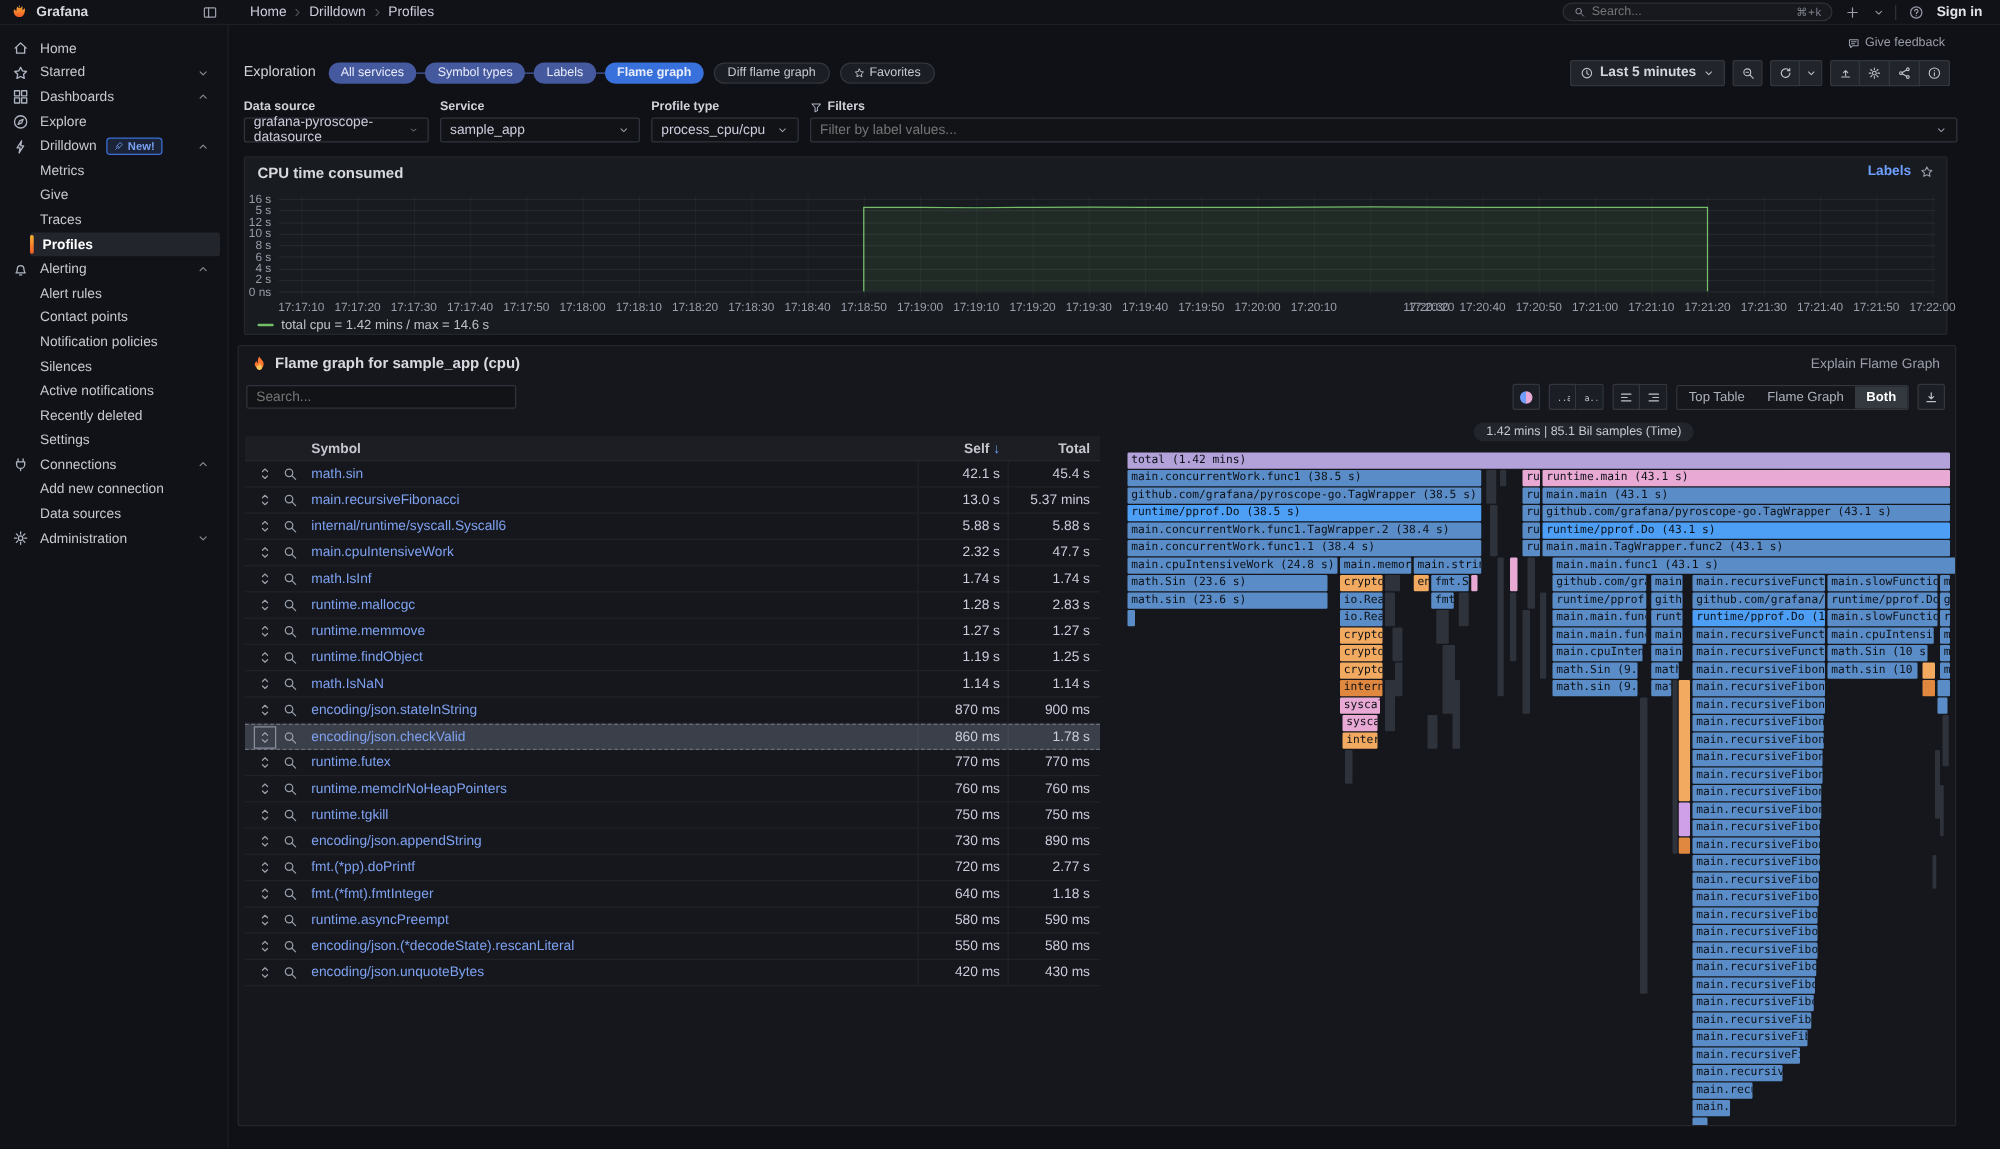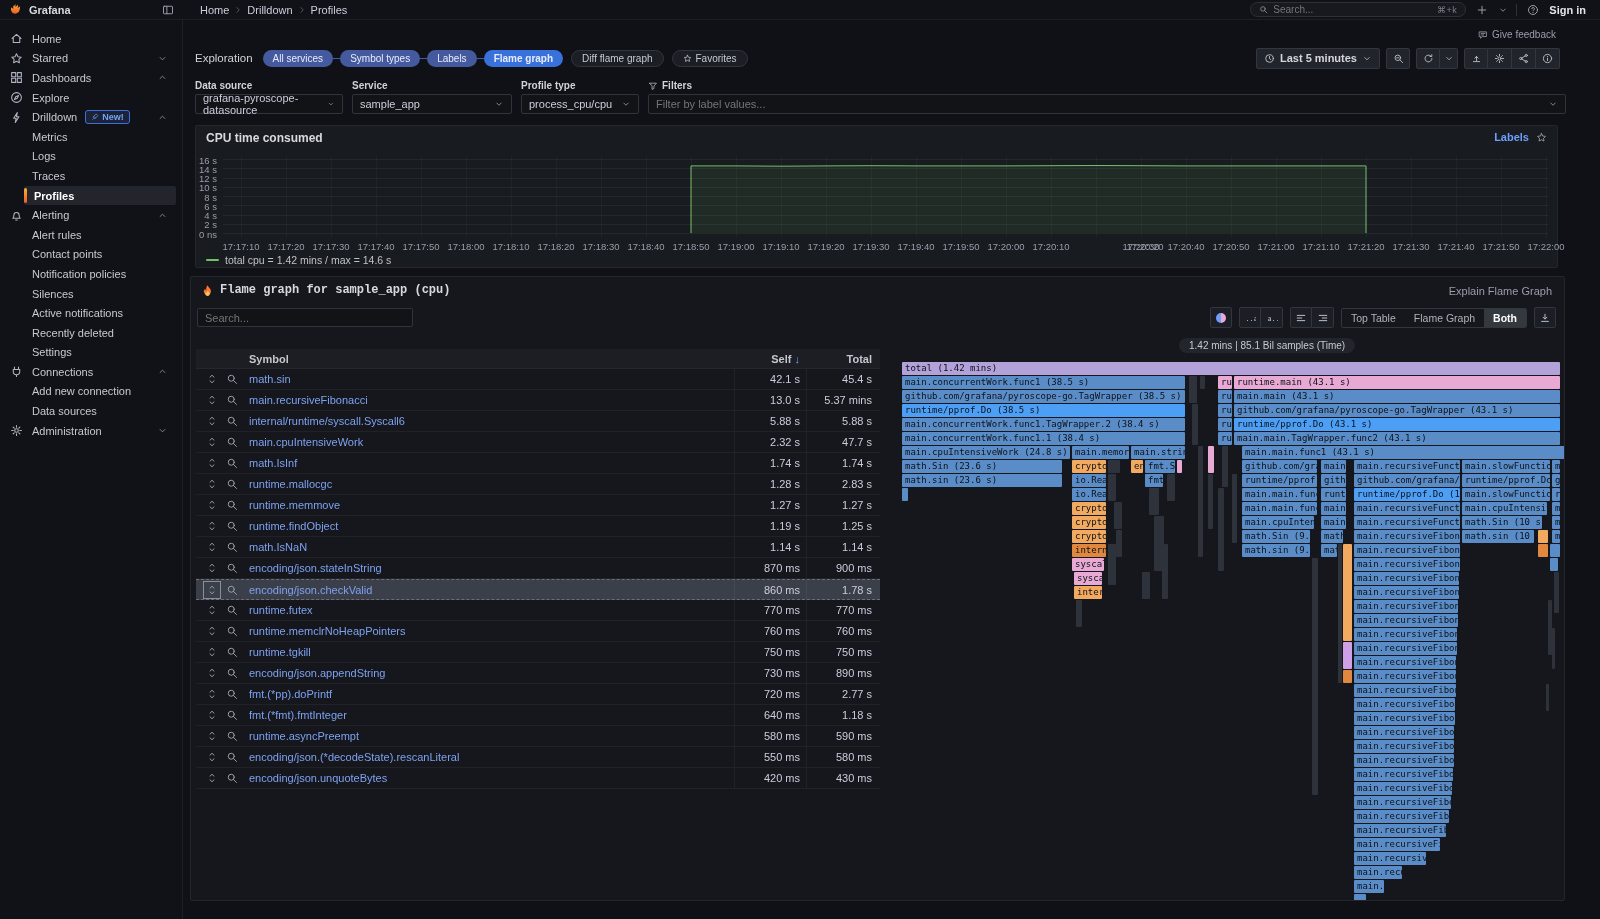--- a/index.html
+++ b/index.html
@@ -82,21 +82,21 @@
   .gridline-v { position:absolute; top:0; bottom:0; width:1px; background:rgba(204,204,220,0.045); }
   .ylabels { position:absolute; left:0; top:30px; width:23px; height:82px; }
   .ylabel { position:absolute; right:2px; transform:translateY(-50%); font-size:9.5px; color:#9a9daa; white-space:nowrap; }
   .xlabels { position:absolute; left:27px; top:115px; width:1325px; height:12px; }
   .xlabel { position:absolute; transform:translateX(-50%); font-size:9.5px; color:#9a9daa; white-space:nowrap; }
   .legend { position:absolute; left:10px; top:128px; display:flex; align-items:center; gap:6px; font-size:10.5px; color:#c0c2ca; }
   .legend-swatch { width:13px; height:2px; border-radius:1px; }
 
   
   .flame-panel { position:absolute; left:7px; top:256px; width:1375px; height:625px; background:#15171c; border:1px solid #24262c; border-radius:2px; overflow:hidden; }
-  .fp-header { position:absolute; left:10px; top:6px; display:flex; align-items:center; gap:6px; font-size:12px; font-weight:600; color:#d8d9e0;font-family:Liberation Mono, monospace; }
+  .fp-header { position:absolute; left:10px; top:6px; display:flex; align-items:center; gap:6px; font-size:12px; font-weight:600; color:#d8d9e0; }
   .fp-header .fire { width:13px; height:13px; display:inline-flex; }
   .fp-explain { position:absolute; right:12px; top:8px; font-size:11px; color:#9a9daa; cursor:pointer; }
   .fp-search { position:absolute; left:6px; top:31px; width:216px; height:19px; background:#111317; border:1px solid #2f343c; border-radius:2px; display:flex; align-items:center; padding:0 7px; }
   .fp-search input { flex:1; background:transparent; border:none; outline:none; color:#9a9daa; font-size:11px; font-family:"Liberation Sans",sans-serif; }
   .fp-toolbar { position:absolute; right:8px; top:30px; display:flex; align-items:center; gap:7px; }
   .mini-btn { width:22px; height:21px; background:#1b1e24; border:1px solid #33363e; border-radius:2px; display:inline-flex; align-items:center; justify-content:center; color:#c0c2ca; cursor:pointer; }
   .mini-btn svg { width:12px; height:12px; }
   .mini-group { display:inline-flex; }
   .mini-group .mini-btn { border-radius:0; border-left-width:0; }
   .mini-group .mini-btn:first-child { border-radius:2px 0 0 2px; border-left-width:1px; }
@@ -264,21 +264,21 @@
           <span class="side-chevron">
             <svg viewBox="0 0 16 16" width="100%" height="100%" fill="none" stroke="currentColor" stroke-width="1.3" stroke-linecap="round" stroke-linejoin="round">
               <path d="M4.5 9.5 8 6l3.5 3.5"></path>
             </svg>
           </span>
         </div>
         <div class="side-item sub">
           <span class="s-label">Metrics</span>
         </div>
         <div class="side-item sub">
-          <span class="s-label">Logs</span>
+          <span class="s-label">Give</span>
         </div>
         <div class="side-item sub">
           <span class="s-label">Traces</span>
         </div>
         <div class="side-item sub active">
           <span class="active-bar"></span>
           <span class="s-label">Profiles</span>
         </div>
         <div class="side-item">
           <span class="s-icon">
@@ -524,21 +524,21 @@
       <div class="cpu-links">
         <span class="labels-link">Labels</span>
         <span style="display:inline-flex;width:11px;height:11px;">
             <svg viewBox="0 0 16 16" width="100%" height="100%" fill="none" stroke="currentColor" stroke-width="1.3" stroke-linecap="round" stroke-linejoin="round">
               <path d="M8 2.2l1.8 3.6 4 .6-2.9 2.8.7 4L8 11.3 4.4 13.2l.7-4L2.2 6.4l4-.6z"></path>
             </svg>
           </span>
       </div>
       <div class="ylabels">
           <div class="ylabel" style="top: 3.5px;">16 s</div>
-          <div class="ylabel" style="top: 12.75px;">14 s</div>
+          <div class="ylabel" style="top: 12.75px;">5 s</div>
           <div class="ylabel" style="top: 22px;">12 s</div>
           <div class="ylabel" style="top: 31.25px;">10 s</div>
           <div class="ylabel" style="top: 40.5px;">8 s</div>
           <div class="ylabel" style="top: 49.75px;">6 s</div>
           <div class="ylabel" style="top: 59px;">4 s</div>
           <div class="ylabel" style="top: 68.25px;">2 s</div>
           <div class="ylabel" style="top: 77.5px;">0 ns</div>
         </div>
       <div class="plot"><div class="gridline-h" style="top: 3px;"></div><div class="gridline-h" style="top: 12.25px;"></div><div class="gridline-h" style="top: 21.5px;"></div><div class="gridline-h" style="top: 30.75px;"></div><div class="gridline-h" style="top: 40px;"></div><div class="gridline-h" style="top: 49.25px;"></div><div class="gridline-h" style="top: 58.5px;"></div><div class="gridline-h" style="top: 67.75px;"></div><div class="gridline-h" style="top: 77px;"></div><div class="gridline-v" style="left: 18px;"></div><div class="gridline-v" style="left: 63px;"></div><div class="gridline-v" style="left: 108px;"></div><div class="gridline-v" style="left: 153px;"></div><div class="gridline-v" style="left: 198px;"></div><div class="gridline-v" style="left: 243px;"></div><div class="gridline-v" style="left: 288px;"></div><div class="gridline-v" style="left: 333px;"></div><div class="gridline-v" style="left: 378px;"></div><div class="gridline-v" style="left: 423px;"></div><div class="gridline-v" style="left: 468px;"></div><div class="gridline-v" style="left: 513px;"></div><div class="gridline-v" style="left: 558px;"></div><div class="gridline-v" style="left: 603px;"></div><div class="gridline-v" style="left: 648px;"></div><div class="gridline-v" style="left: 693px;"></div><div class="gridline-v" style="left: 738px;"></div><div class="gridline-v" style="left: 783px;"></div><div class="gridline-v" style="left: 828px;"></div><div class="gridline-v" style="left: 873px;"></div><div class="gridline-v" style="left: 918px;"></div><div class="gridline-v" style="left: 963px;"></div><div class="gridline-v" style="left: 1008px;"></div><div class="gridline-v" style="left: 1053px;"></div><div class="gridline-v" style="left: 1098px;"></div><div class="gridline-v" style="left: 1143px;"></div><div class="gridline-v" style="left: 1188px;"></div><div class="gridline-v" style="left: 1233px;"></div><div class="gridline-v" style="left: 1278px;"></div><div class="gridline-v" style="left: 1323px;"></div><svg width="1325" height="82">
             <path d="M468,77 L468,9.9 L513,9.9 L558,10.2 L603,9.9 L648,9.7 L693,9.9 L738,9.9 L783,9.9 L828,9.7 L873,9.5 L918,9.7 L963,9.9 L1008,9.9 L1053,9.9 L1098,9.9 L1143,9.9 L1143,77 Z" fill="#73bf69" fill-opacity="0.1"></path>

